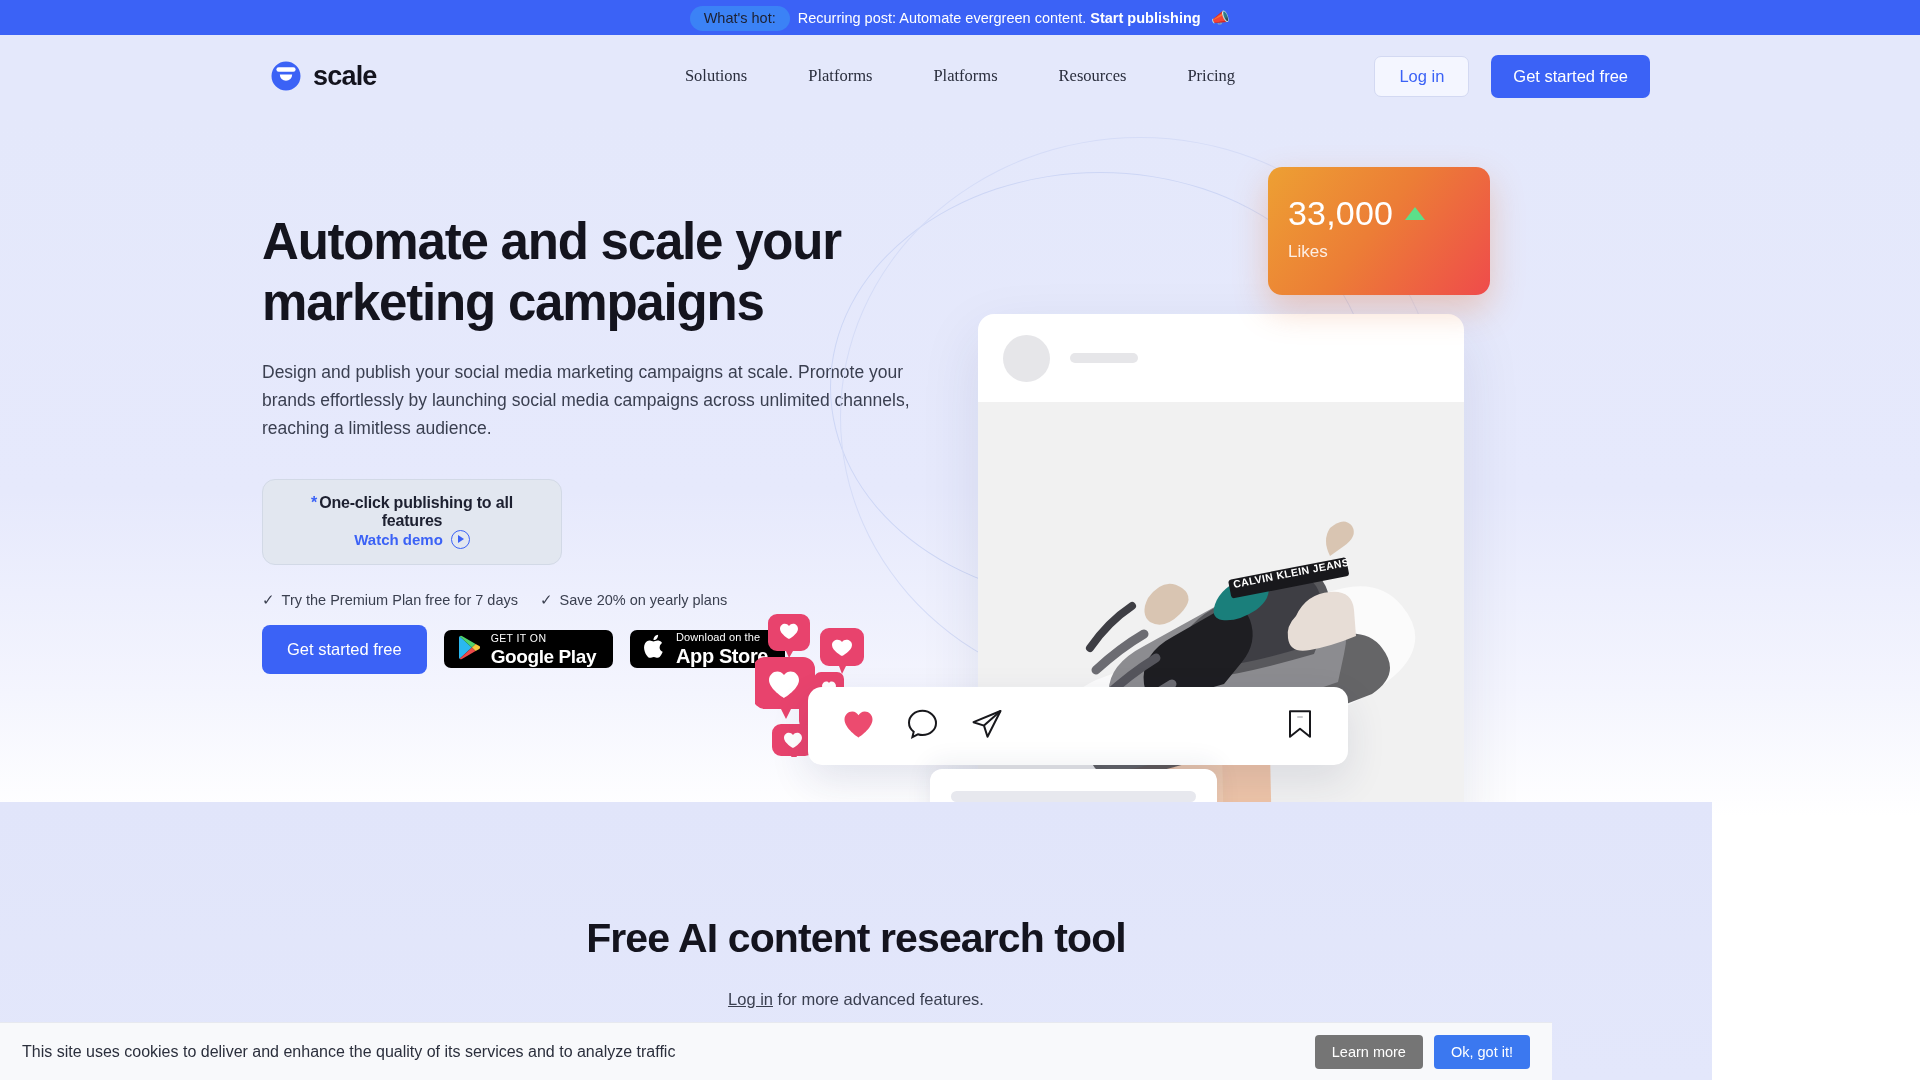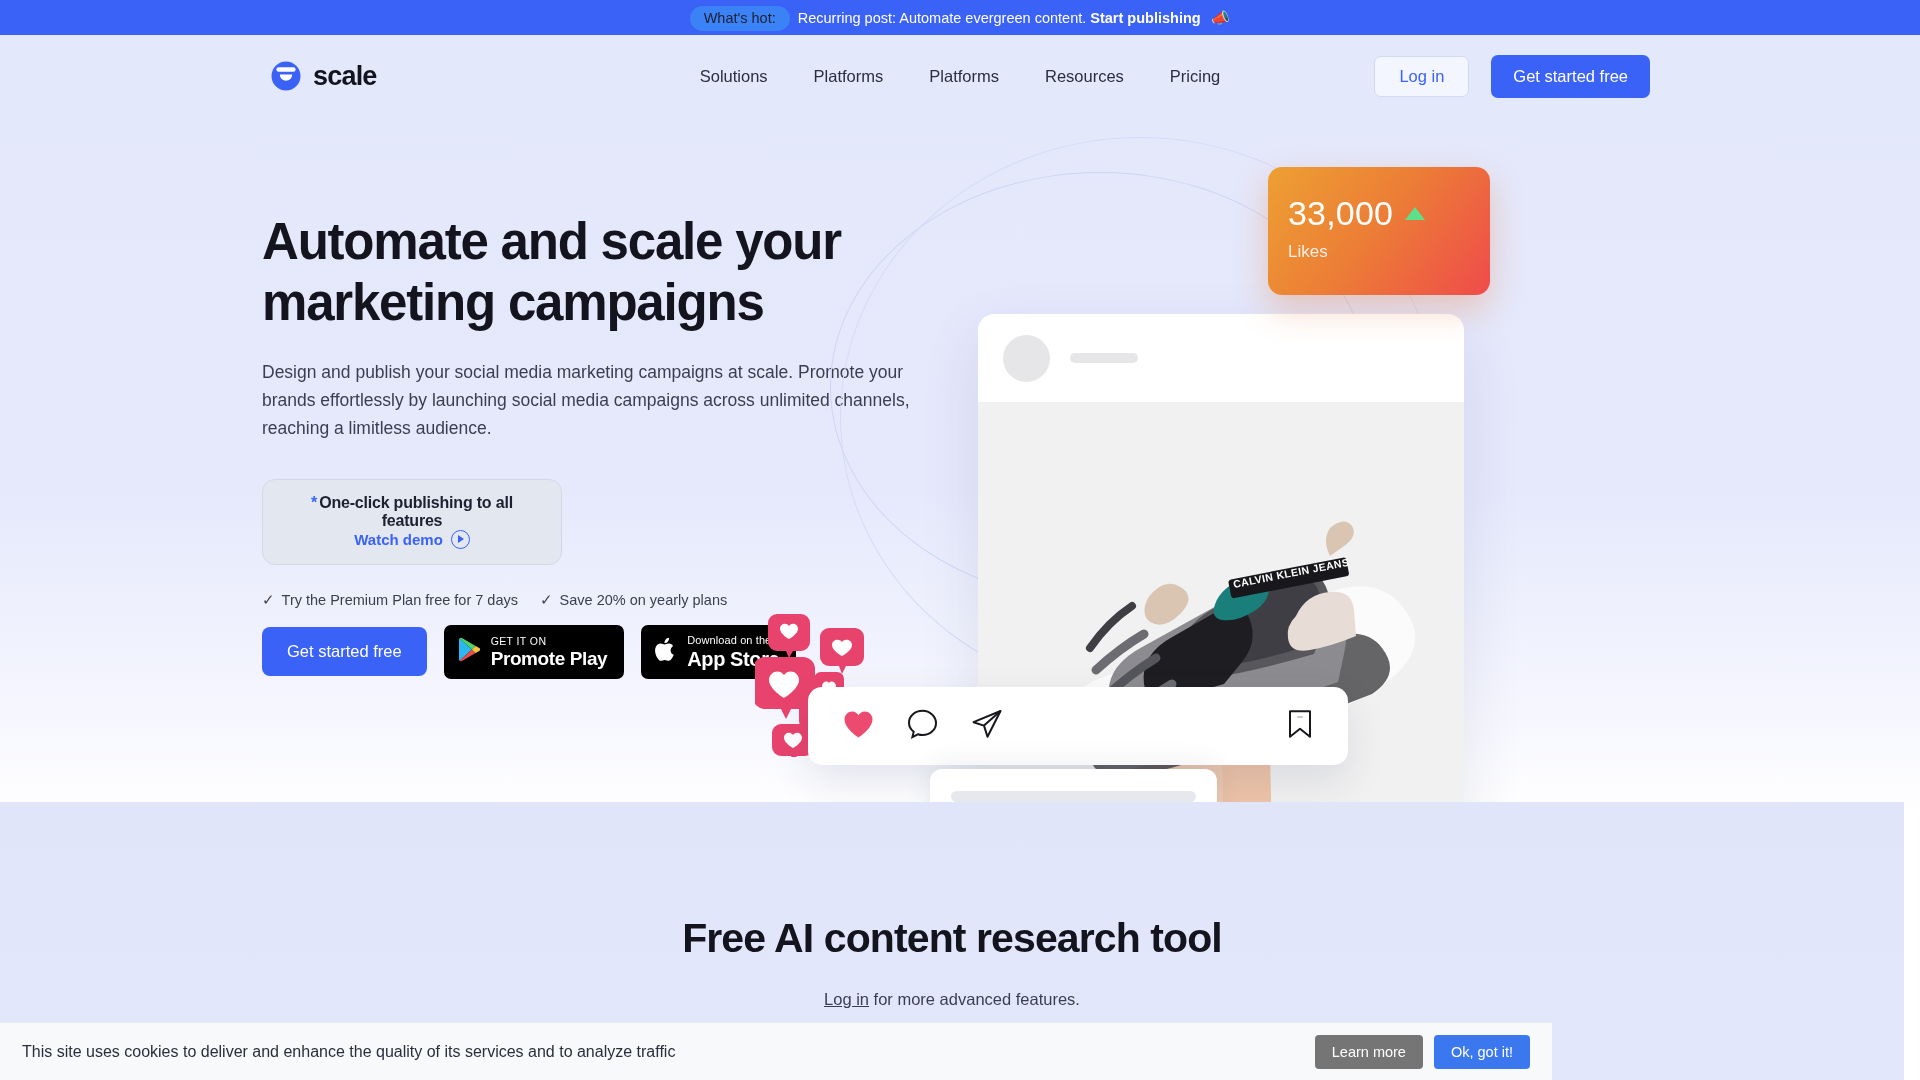--- a/index.html
+++ b/index.html
@@ -35,23 +35,23 @@
     background:#e4e8fb;
     display:flex; align-items:center;
     padding:0 270px;
     position:relative; z-index:30;
   }
   .brand{ display:flex; align-items:center; gap:11px; cursor:pointer; }
   .brand-mark{ width:32px; height:32px; position:relative; }
   .brand-name{ font-size:27px; font-weight:800; letter-spacing:-0.8px; color:#14141e; }
 
   .nav{
-    display:flex; align-items:center; gap:46px;
+    display:flex; align-items:center; gap:61px;
     margin-left:auto; margin-right:auto;
-    position:absolute; left:50%; transform:translateX(-50%);
+    position:absolute; left:50%; transform:translateX(-50%);font-family:Liberation Serif, serif;
   }
   .nav-item{
     font-size:16.5px; color:#2a2e3d; cursor:pointer;
     white-space:nowrap;
   }
 
   .auth{ display:flex; align-items:center; gap:22px; margin-left:auto; }
   .btn-login{
     font-size:16.5px; color:#3b62f6;
     background:#f4f6ff; border:1px solid #d3d9f2;
@@ -107,21 +107,21 @@
   .perk{ font-size:14.5px; color:#3b4050; display:flex; gap:7px; align-items:center; }
   .perk .tick{ font-size:15px; color:#3b4050; }
 
   .cta-row{ margin-top:16px; display:flex; align-items:center; gap:17px; }
   .btn-get{
     background:#3b62f6; color:#fff; border:none; border-radius:8px;
     font-size:16.5px; padding:15px 25px; cursor:pointer;
     font-family:"Liberation Sans", sans-serif;
   }
   .store-badge{
-    height:54px; background:#000; border-radius:7px;
+    height:38px; background:#000; border-radius:7px;
     display:flex; align-items:center; gap:10px;
     padding:0 17px 0 14px; cursor:pointer; color:#fff;
   }
   .badge-lines{ display:flex; flex-direction:column; line-height:1; }
   .badge-top{ font-size:10.5px; letter-spacing:0.4px; }
   .badge-bot{ font-size:19px; font-weight:700; letter-spacing:-0.4px; margin-top:3px; }
   .badge-bot.apple{ font-size:20px; }
   .badge-top.apple{ font-size:11px; letter-spacing:0.1px; }
 
   
@@ -190,21 +190,21 @@
   .mini-line.l2{ margin-top:13px; width:76%; }
   .mini-card2{
     position:absolute; left:-2px; top:700px; width:486px; height:72px;
     background:#ffffff; border-radius:12px; overflow:hidden;
     display:flex; align-items:center; justify-content:space-between; padding:0 24px;
   }
   .mc-av{ width:36px; height:36px; border-radius:50%; background:#e6e6e9; }
 
   
   .lower{
-    position:absolute; left:0; top:802px; width:1904px; height:278px;
+    position:absolute; left:0; top:802px; width:1712px; height:278px;
     background:linear-gradient(180deg,#e1e5fa 0%,#e3e7fb 100%);
     text-align:center;
   }
   .lower-title{
     padding-top:113px; font-size:41px; font-weight:700;
     letter-spacing:-0.9px; color:#14141e;
   }
   .lower-sub{ margin-top:28px; font-size:16.5px; color:#3a3f50; }
   .lower-sub a{ color:#3a3f50; text-decoration:underline; cursor:pointer; }
 
@@ -303,21 +303,21 @@
         <span>
           <svg width="23" height="25" viewBox="0 0 23 25">
             <path d="M1.6 1.2 L13.9 12.5 L1.6 23.8 A2 2 0 0 1 1 22.4 V2.6 A2 2 0 0 1 1.6 1.2 Z" fill="#2bb8f0"></path>
             <path d="M1.6 1.2 L13.9 12.5 L17.6 8.9 L3.9 0.9 A2 2 0 0 0 1.6 1.2 Z" fill="#50d36c"></path>
             <path d="M1.6 23.8 L13.9 12.5 L17.6 16.1 L3.9 24.1 A2 2 0 0 1 1.6 23.8 Z" fill="#ed4a4a"></path>
             <path d="M17.6 8.9 L21.3 11.1 A1.7 1.7 0 0 1 21.3 13.9 L17.6 16.1 L13.9 12.5 Z" fill="#f7c63e"></path>
           </svg>
         </span>
         <span class="badge-lines">
           <span class="badge-top">GET IT ON</span>
-          <span class="badge-bot">Promote Play</span>
+          <span class="badge-bot">Google Play</span>
         </span>
       </div>
 
       <div class="store-badge">
         <span>
           <svg width="22" height="26" viewBox="0 0 22 26">
             <path d="M15.6 13.4c0-3 2.4-4.4 2.5-4.5-1.4-2-3.5-2.3-4.2-2.3-1.8-.2-3.5 1-4.4 1-.9 0-2.3-1-3.8-1-1.9 0-3.7 1.1-4.7 2.9-2 3.5-.5 8.6 1.4 11.4 1 1.4 2.1 2.9 3.6 2.9 1.5-.1 2-.9 3.8-.9s2.3.9 3.8.9c1.6 0 2.6-1.4 3.5-2.8 1.1-1.6 1.6-3.2 1.6-3.3-.1 0-3.1-1.2-3.1-4.3z" fill="#ffffff"></path>
             <path d="M12.9 4.4c.8-1 1.3-2.3 1.2-3.7-1.2.1-2.6.8-3.4 1.8-.7.9-1.4 2.3-1.2 3.6 1.3.1 2.6-.7 3.4-1.7z" fill="#ffffff"></path>
           </svg>
         </span>

